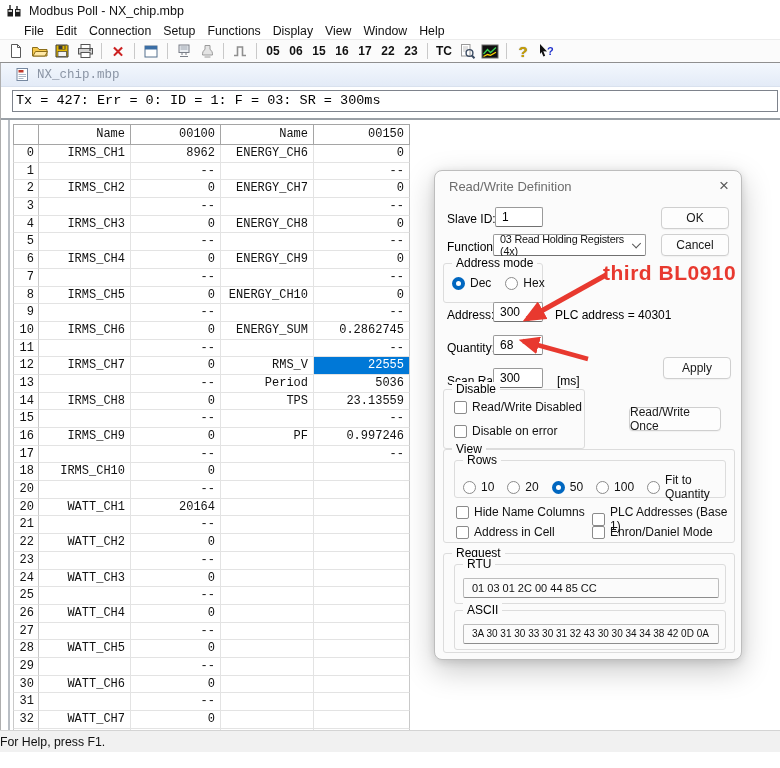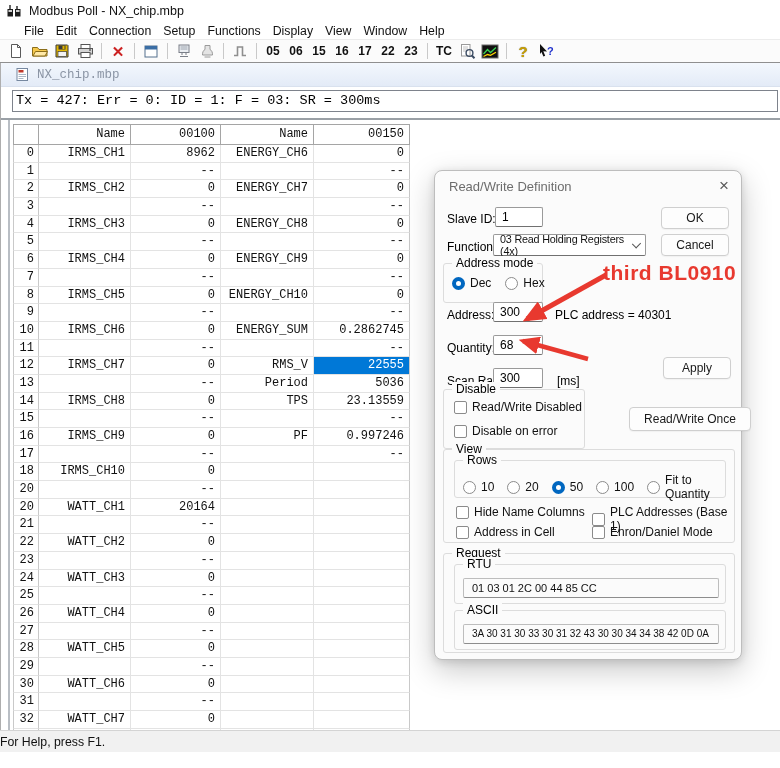--- a/index.html
+++ b/index.html
@@ -499,21 +499,21 @@
       <span class="opt abs" style="left:10px;top:10px">
           <span class="cb"></span>
           <span>Read/Write Disabled</span>
         </span>
       <span class="opt abs" style="left:10px;top:34px">
           <span class="cb"></span>
           <span>Disable on error</span>
         </span>
     </div>
 
-    <div class="abs dbtn" style="left:194px;top:236px;width:122px;height:24px">Read/Write Once</div>
+    <div class="abs dbtn" style="left:194px;top:236px;width:92px;height:24px">Read/Write Once</div>
 
     <div class="group" style="left:8px;top:278px;width:292px;height:94px">
       <span class="legend">View</span>
       <div class="group" style="left:10px;top:10px;width:272px;height:38px;position:absolute">
         <span class="legend" style="background:#fbfbfb">Rows</span>
         <div style="position:absolute;left:8px;top:12px;display:flex;gap:13px">
           <span class="opt">
               <span class="radio"></span>
               <span>10</span>
             </span>

